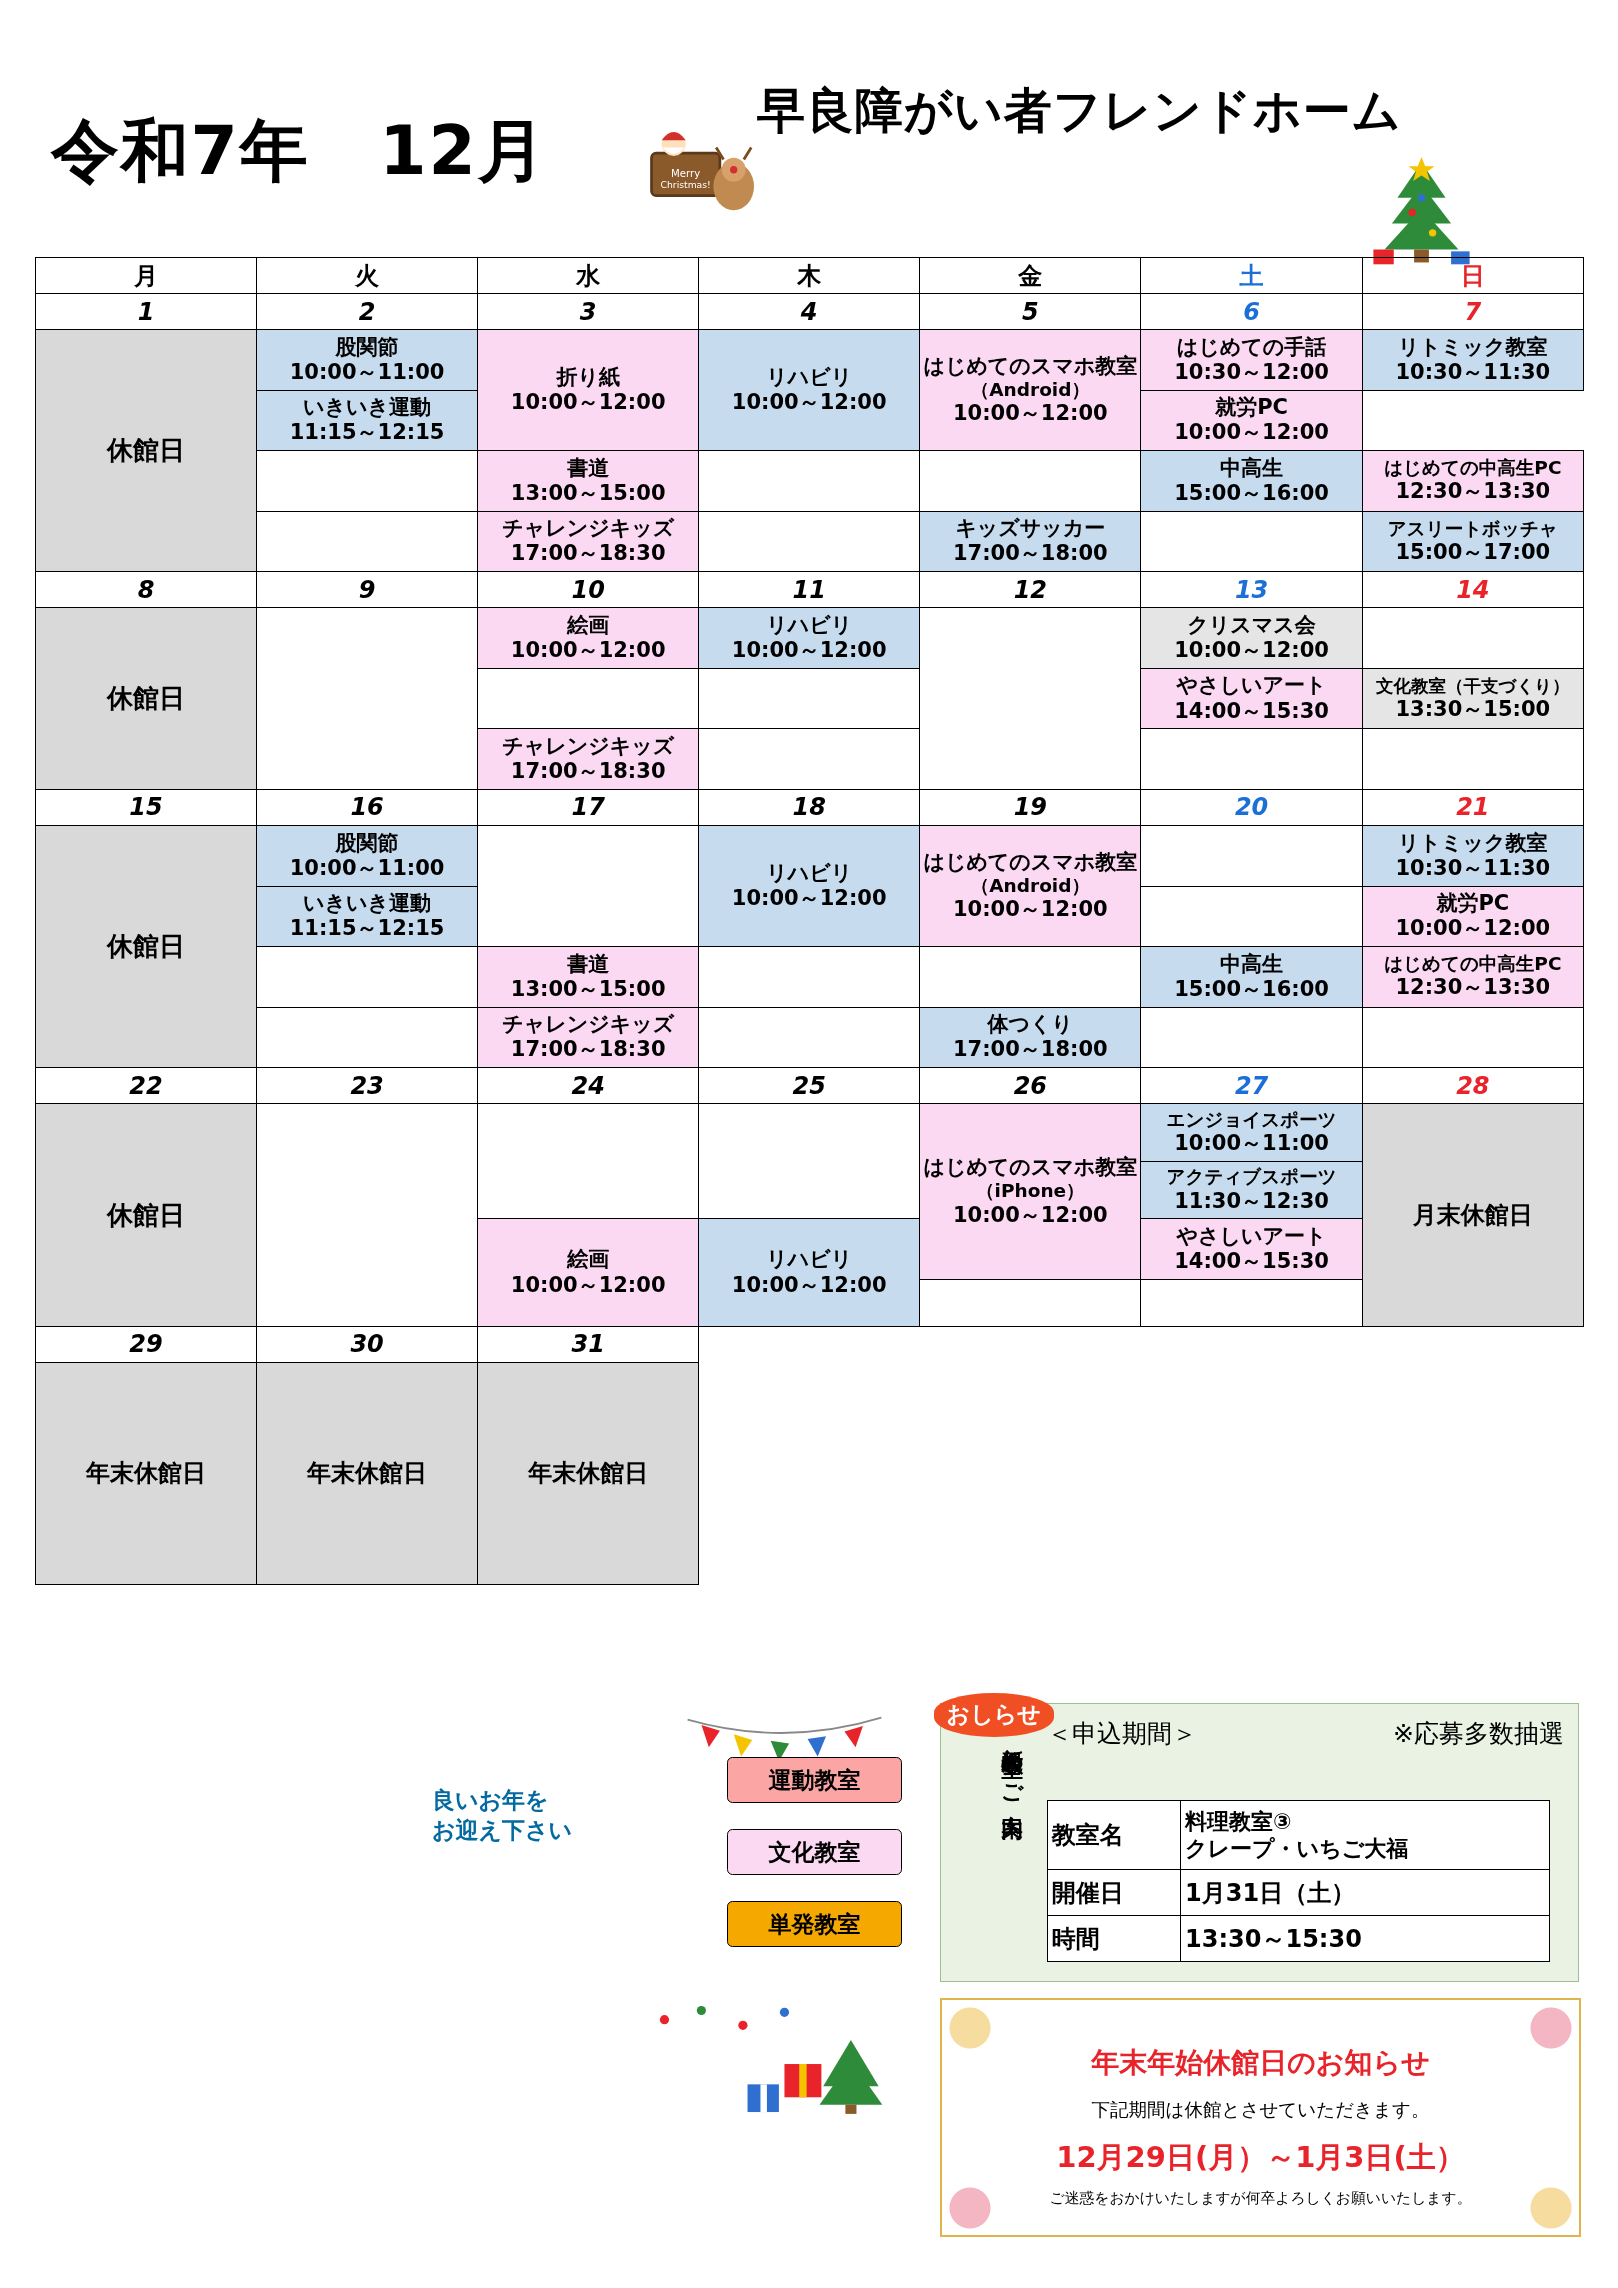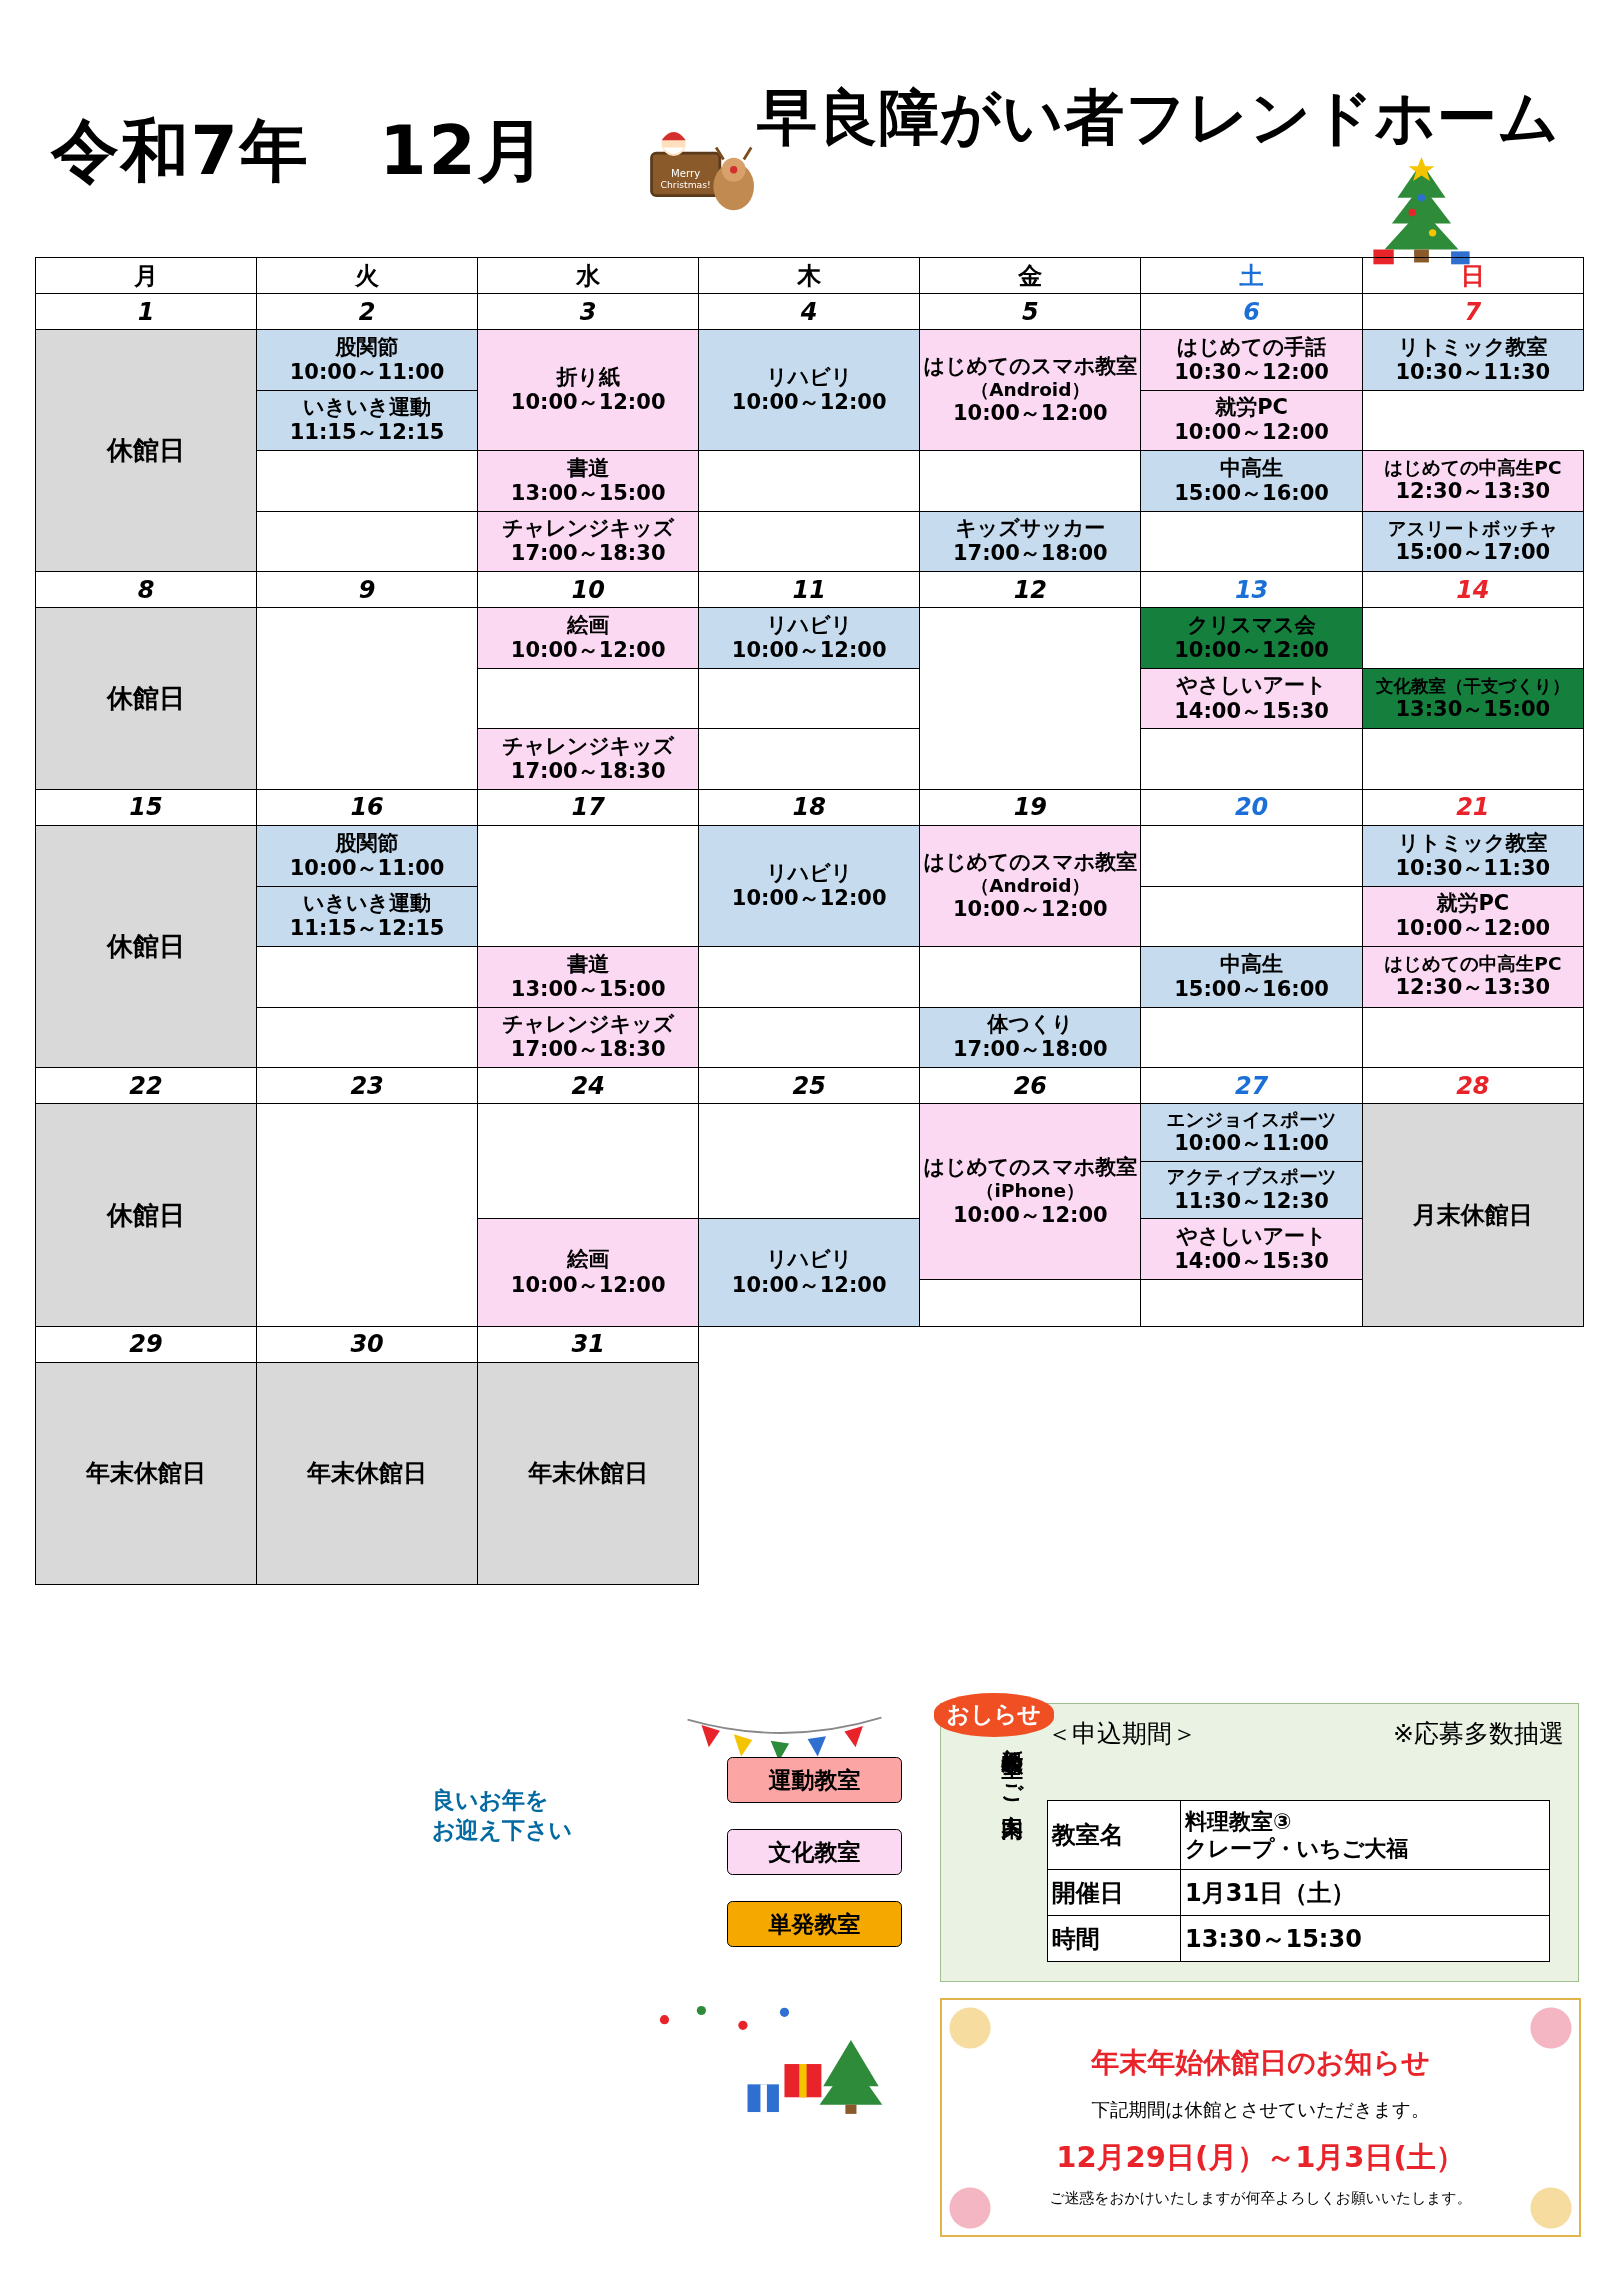--- a/index.html
+++ b/index.html
@@ -18,21 +18,21 @@
     position:absolute;left:0;top:55px;width:1619px;height:185px;
   }
   .hdr-date{
     position:absolute;left:51px;top:51px;
     font-size:68px;font-weight:bold;letter-spacing:1.8px;
     font-family:"DejaVu Sans","Liberation Sans",sans-serif;
     white-space:nowrap;
   }
   .hdr-title{
     position:absolute;left:757px;top:26px;
-    font-size:60px;font-weight:bold;line-height:1.22;
+    font-size:48px;font-weight:bold;line-height:1.22;
     letter-spacing:0.9px;white-space:nowrap;
   }
   .hdr-title .l2{display:block;margin-left:9.2px;}
   .santa{
     position:absolute;left:646px;top:74px;width:120px;height:111px;
   }
   .tree{
     position:absolute;left:1366px;top:102px;width:111px;height:111px;
   }
 
@@ -62,21 +62,21 @@
   .weekrow td{height:46px;}
   .ev{
     font-size:21px;line-height:1.2;font-weight:bold;
     padding:4.6px 1.8px;height:100%;box-sizing:border-box;
     display:flex;flex-direction:column;justify-content:center;
   }
   .ev .sm{font-size:18.5px;}
   .ev .xs{font-size:17.5px;}
   .pink{background:#fbd9f2;}
   .blue{background:#c6dcee;}
-  .orange{background:#15803d;}
+  .orange{background:#e5e5e5;}
   .gray{background:#d9d9d9;}
   .closed{
     font-size:26px;font-weight:bold;
   }
   .closed-sm{font-size:24px;font-weight:bold;}
 
   
   .bottom{
     position:absolute;left:672px;top:1703px;width:912px;height:535px;
   }

